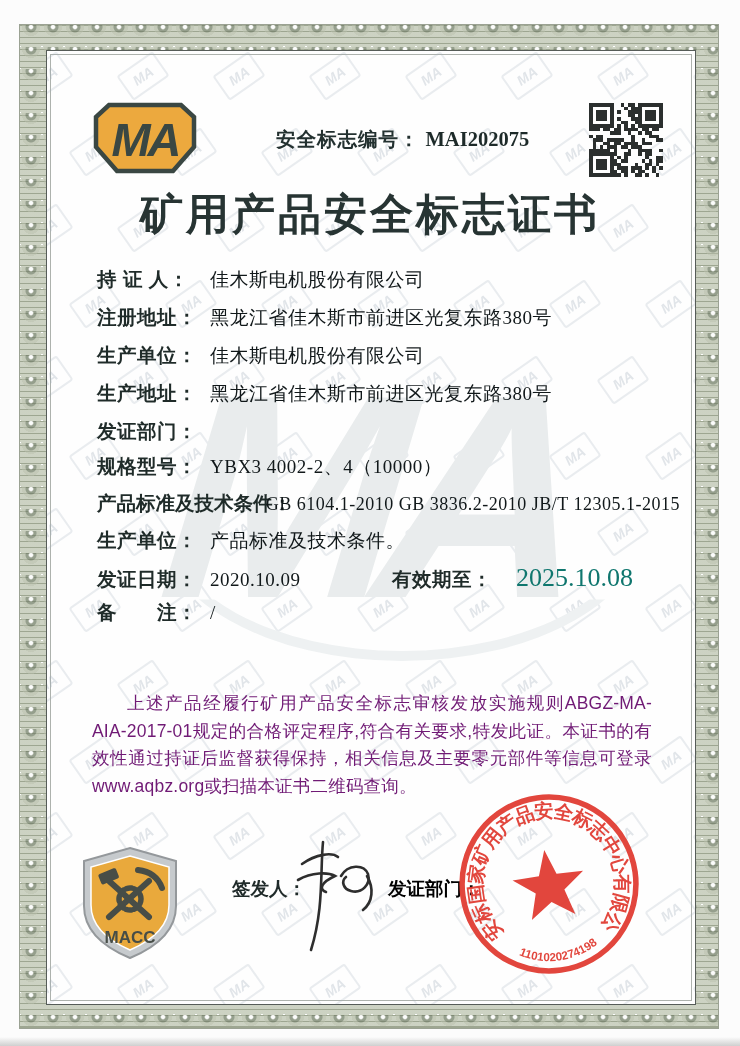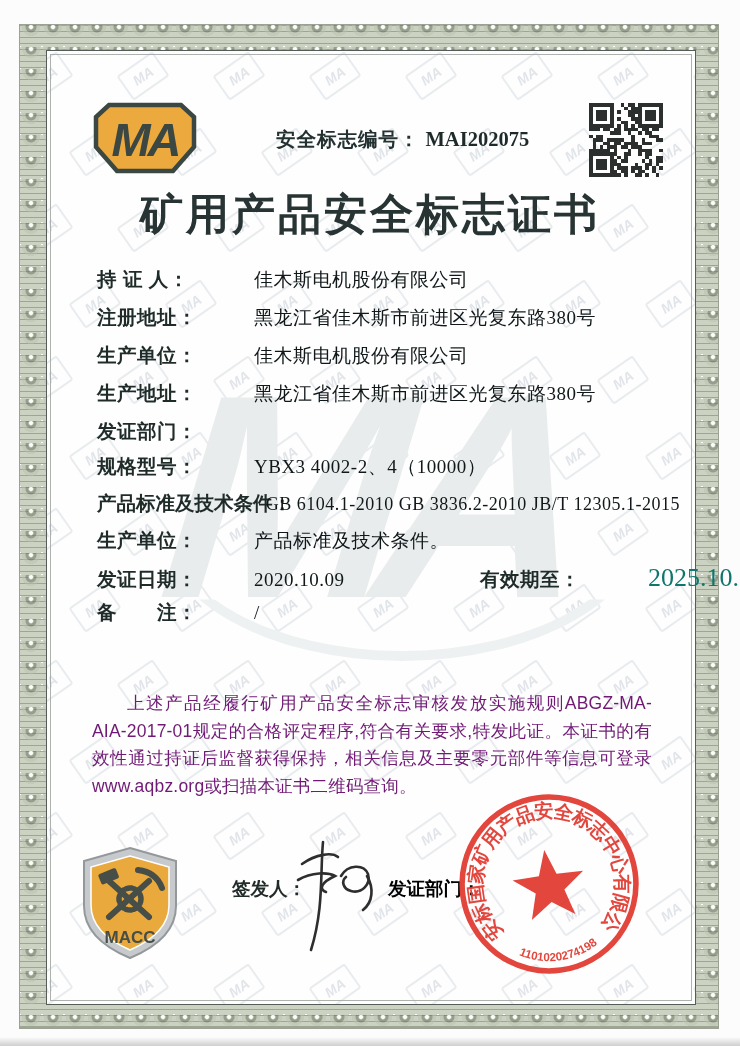--- a/index.html
+++ b/index.html
@@ -35,21 +35,21 @@
   .cert-no{position:absolute;left:276px;top:126px;white-space:nowrap;text-align:center;}
   .cert-no .lbl{font-weight:bold;font-size:19.5px;color:#233130;letter-spacing:1px;}
   .cert-no .num{font-family:"Liberation Serif",serif;font-size:20.5px;color:#1d2a29;font-weight:600;margin-left:6px;}
   .qr{position:absolute;left:589px;top:103px;width:74px;height:74px;}
 
   .title{position:absolute;left:0;top:186px;width:740px;text-align:center;
     font-family:"Liberation Serif",serif;font-weight:900;font-size:43px;
     letter-spacing:3px;color:#273433;}
 
   
-  .row{position:absolute;left:97px;right:60px;height:30px;display:flex;align-items:baseline;white-space:nowrap;gap:44px;}
+  .row{position:absolute;left:97px;right:60px;height:30px;display:flex;align-items:baseline;white-space:nowrap;}
   .row .lbl{font-weight:bold;font-size:19.5px;color:#1f2b29;letter-spacing:.5px;min-width:113px;}
   .row .val{font-family:"Liberation Serif",serif;font-size:19px;color:#11181a;letter-spacing:.5px;}
   .row.long .lbl{min-width:0;margin-right:14px;letter-spacing:0;}
   .row.long .val{font-size:18px;}
   .row.dates .val{min-width:182px;}
   .row.dates .lbl2{font-weight:bold;font-size:19.5px;color:#1f2b29;letter-spacing:.5px;}
   .row.dates .val2{font-family:"Liberation Serif",serif;font-size:26px;color:#0f766e;margin-left:24px;}
 
   .statement{position:absolute;left:92px;top:690px;width:560px;
     font-family:Liberation Sans, sans-serif;font-size:17.5px;line-height:27.5px;color:#701a75;

